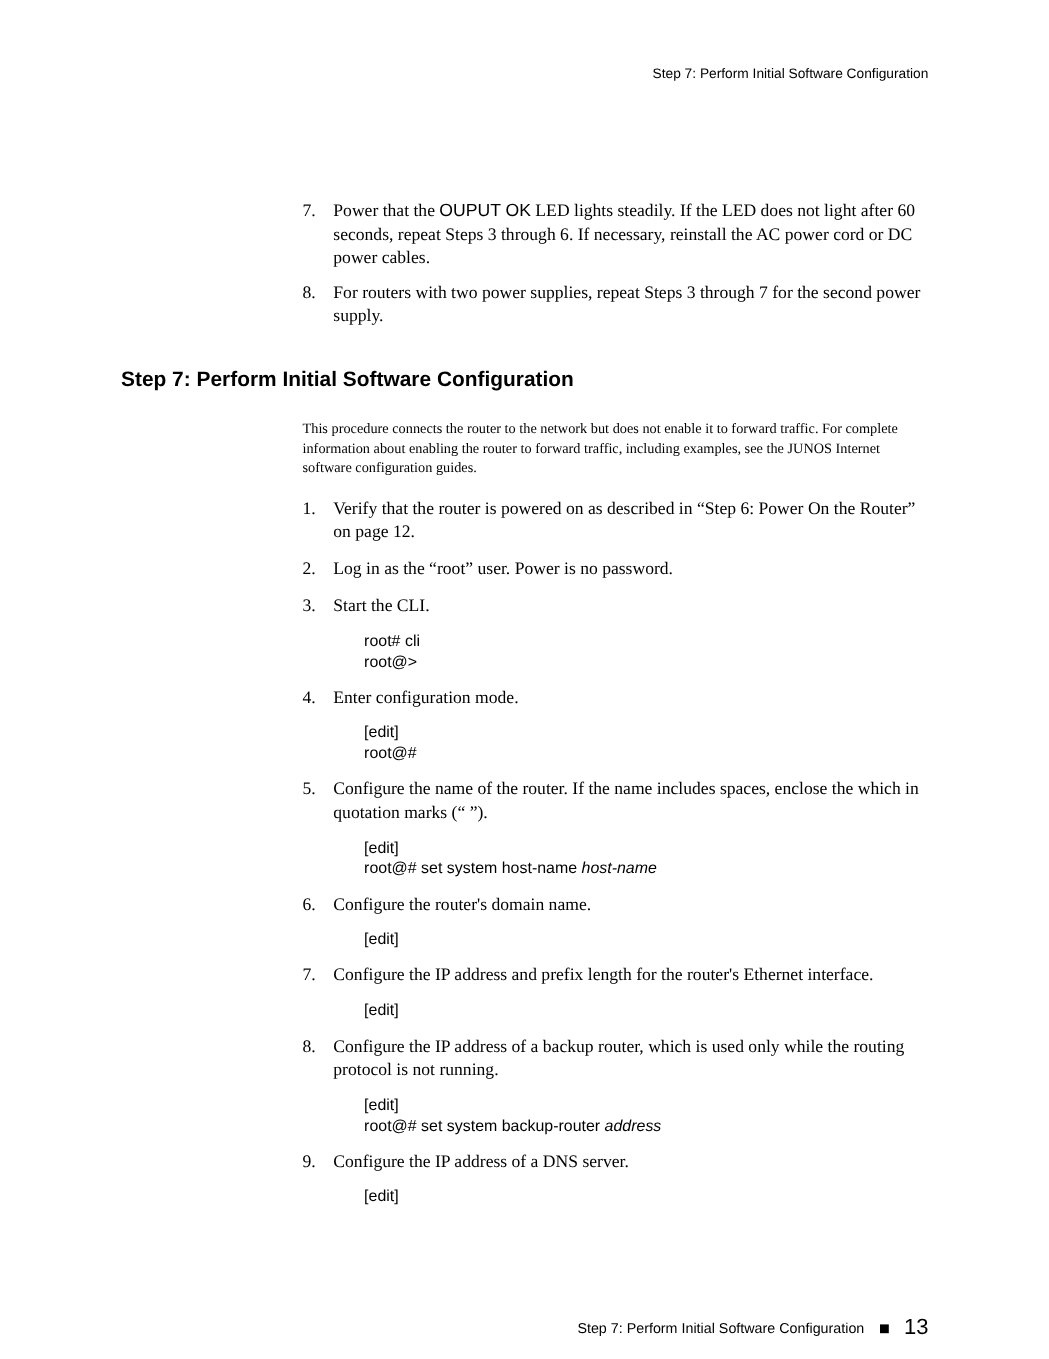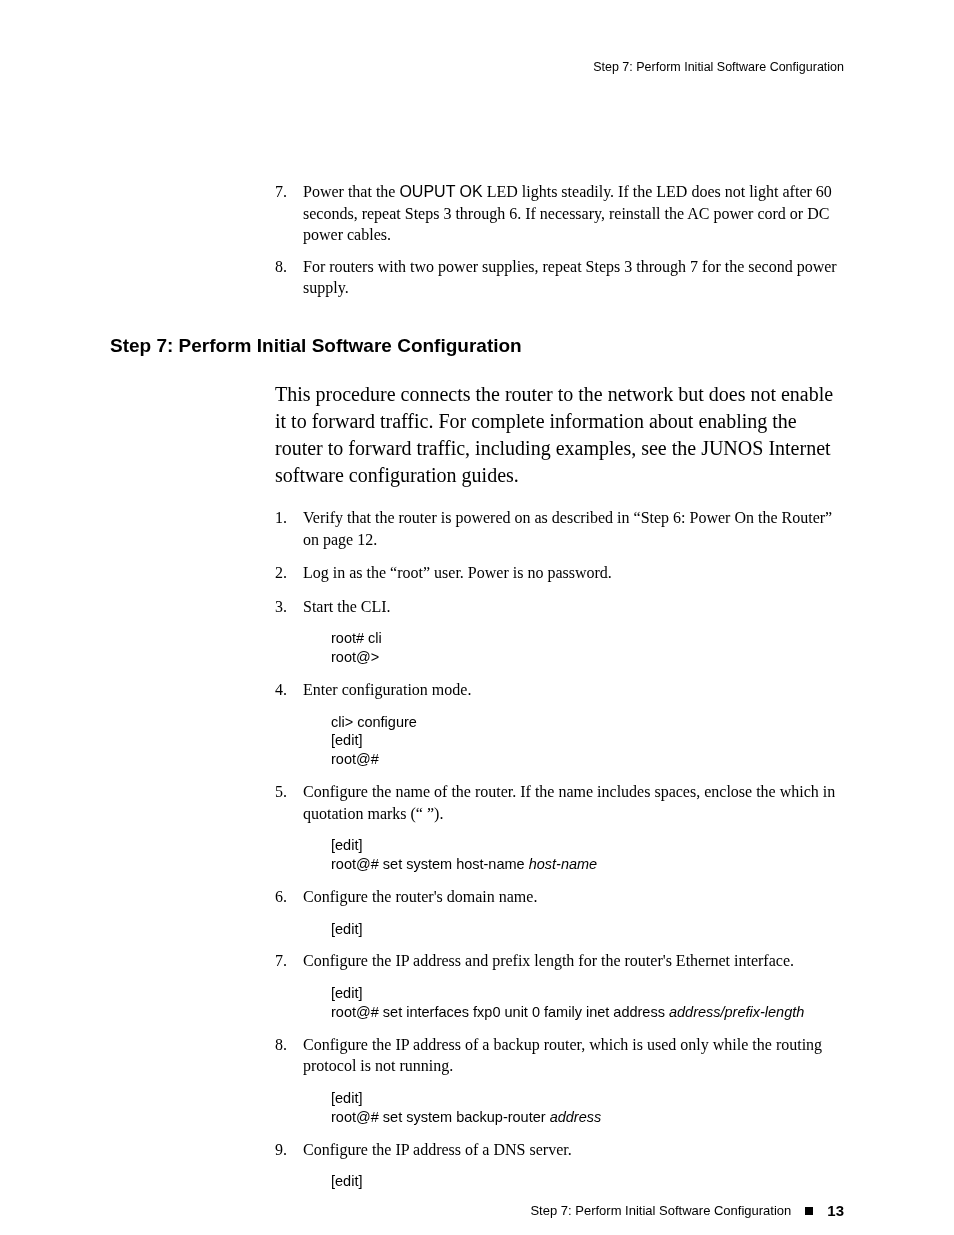--- a/index.html
+++ b/index.html
@@ -56,21 +56,21 @@
   .sans { font-family: Arial, Helvetica, sans-serif; text-align: center; }
   .h2 {
     font-family: Arial, Helvetica, sans-serif;
     font-weight: 900;
     font-size: 19px;
     margin: 36px 0 24px 0;
     letter-spacing: 0;
   }
   .para {
     margin-left: 165px;
-    font-size: 20px;
+    font-size: 13px;
     line-height: 1.35;
     margin-bottom: 18px;
   }
   .ol-steps {
     margin: 0 0 0 165px;
     padding: 0;
     list-style: none;
   }
   .ol-steps > li {
     display: block;
@@ -99,22 +99,22 @@
     align-items: center;
     gap: 14px;
   }
   .footer .sq {
     width: 8px;
     height: 8px;
     background: #000;
     display: inline-block;
   }
   .footer .pn {
-    font-weight: 700;
-    font-size: 15px;
+    font-weight: 400;
+    font-size: 20px;
   }
 </style>
 </head>
 <body>
 
 <div class="page">
 
   <div class="running-head">Step 7: Perform Initial Software Configuration</div>
 
   <div class="content">
@@ -162,21 +162,20 @@
           <div>root@&gt;</div>
         </div>
       </li>
 
       <li>
         <div class="steprow">
           <span class="num">4.</span>
           <span class="litext">Enter configuration mode.</span>
         </div>
         <div class="codeblock">
-          <div><span>cli&gt; </span><span class="cbold">configure</span></div>
           <div>[edit]</div>
           <div>root@#</div>
         </div>
       </li>
 
       <li>
         <div class="steprow">
           <span class="num">5.</span>
           <span class="litext">Configure the name of the router. If the name includes spaces, enclose the which in quotation marks (“ ”).</span>
         </div>
@@ -196,21 +195,20 @@
         </div>
       </li>
 
       <li>
         <div class="steprow">
           <span class="num">7.</span>
           <span class="litext">Configure the IP address and prefix length for the router's Ethernet interface.</span>
         </div>
         <div class="codeblock">
           <div>[edit]</div>
-          <div><span>root@# </span><span class="cbold">set interfaces fxp0 unit 0 family inet address </span><span class="citalic">address/prefix-length</span></div>
         </div>
       </li>
 
       <li>
         <div class="steprow">
           <span class="num">8.</span>
           <span class="litext">Configure the IP address of a backup router, which is used only while the routing protocol is not running.</span>
         </div>
         <div class="codeblock">
           <div>[edit]</div>

